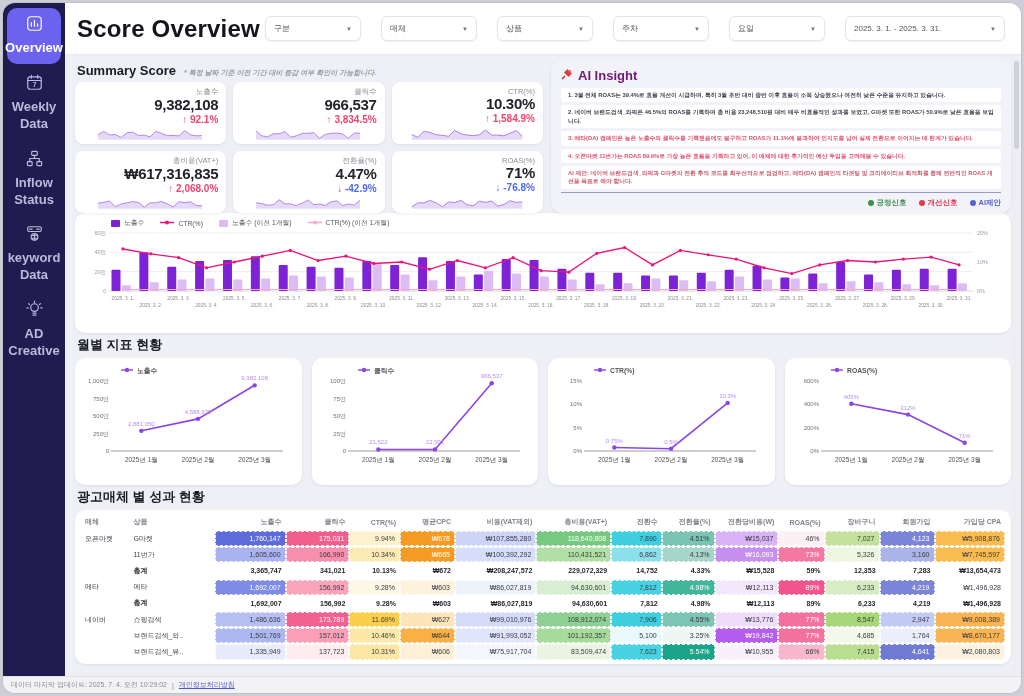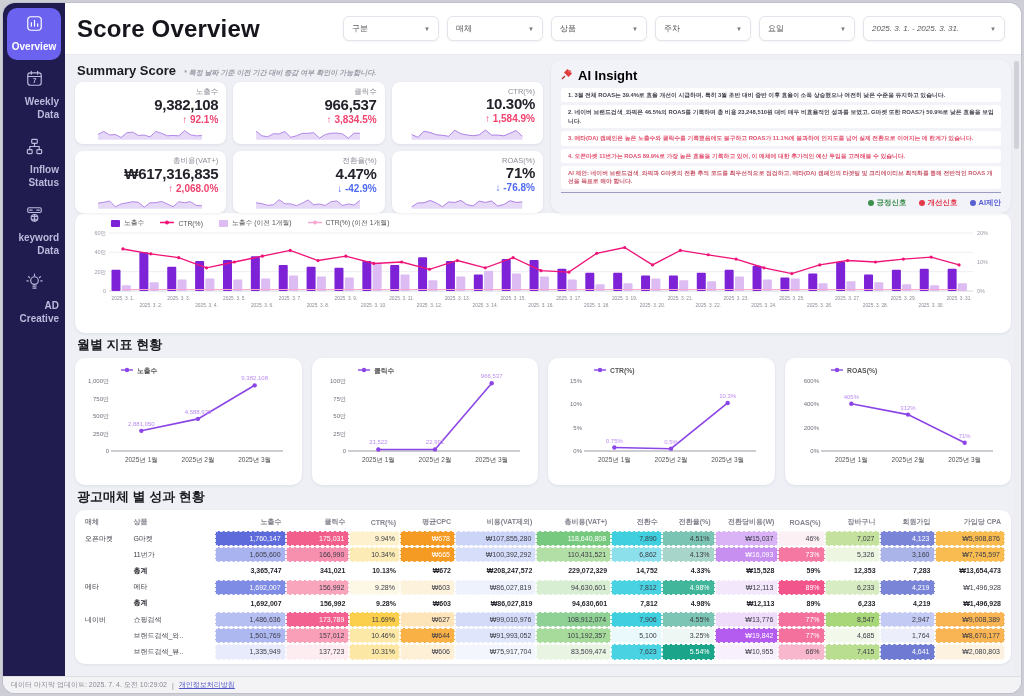--- a/index.html
+++ b/index.html
@@ -4,48 +4,48 @@
 <style>
   * { box-sizing: border-box; margin:0; padding:0; }
   html,body { width:1024px; height:696px; }
   body { background:#cdced6; font-family:"Liberation Sans","DejaVu Sans",sans-serif; position:relative; overflow:hidden; }
   .app { position:absolute; left:3px; top:3px; width:1018px; height:690px; background:#eef0f6; border-radius:12px; overflow:hidden; display:flex; flex-direction:column; box-shadow:0 0 0 1px #bfc0ca; }
   .main-row { flex:1; display:flex; min-height:0; }
   
   .sidebar { width:62px; background:#211c50; padding:5px 4px; display:flex; flex-direction:column; gap:3px; flex:none; }
   .side-item { display:flex; flex-direction:column; align-items:center; padding:6px 2px 7px; border-radius:10px; color:#b9badc; cursor:pointer; }
   .side-item.active { background:#6b63f0; color:#fff; }
-  .side-item .lbl { font-size:10px; font-weight:700; text-align:right; line-height:1.3; margin-top:3px; }
+  .side-item .lbl { font-size:13px; font-weight:700; text-align:center; line-height:1.3; margin-top:3px; }
   
   .main { flex:1; display:flex; flex-direction:column; min-width:0; position:relative; }
   .header { height:52px; background:#fff; display:flex; align-items:center; padding:0 16px 0 12px; border-bottom:1px solid #e9e9f0; flex:none; }
   .title { font-size:24px; font-weight:800; color:#15151c; letter-spacing:.2px; font-family:"Liberation Sans",sans-serif; }
-  .filters { margin-left:auto; display:flex; gap:8px;justify-content:space-between; }
+  .filters { margin-left:auto; display:flex; gap:20px;justify-content:space-between; }
   .filter { width:96px; height:25px; background:#fff; border:1px solid #e4e4ec; border-radius:6px; display:flex; align-items:center; padding:0 8px; font-size:8px; color:#555; box-shadow:0 1px 2px rgba(0,0,0,.05); cursor:pointer; }
   .filter .caret { margin-left:auto; font-size:6px; color:#777; }
-  .filter.date { width:142px;font-style:italic; }
+  .filter.date { width:160px; }
   .content { flex:1; padding:5px 10px 2px; overflow:hidden; }
   .sec-head { display:flex; align-items:baseline; gap:8px; margin:3px 0 4px 2px; }
   .sec-title { font-size:13px; font-weight:800; color:#1b1b22; }
   .sec-note { font-size:7px; font-style:italic; font-weight:700; color:#9a9aa5; }
   .panel { background:#fff; border-radius:10px; box-shadow:0 1px 3px rgba(30,30,70,.08); }
   
   .top-row { display:flex; gap:8px; }
   .summary-wrap { width:468px; flex:none; }
   .cards { display:grid; grid-template-columns:repeat(3,1fr); gap:7px; }
   .card { background:#fff; border-radius:8px; box-shadow:0 1px 3px rgba(30,30,70,.08); padding:5px 8px 4px; height:62px; display:flex; flex-direction:column; }
   .card .klbl { font-size:7.5px; color:#8d8d98; text-align:right; }
   .card .kval { font-size:15px; font-weight:800; color:#23232b; text-align:right; line-height:1.1; letter-spacing:-.3px; }
   .card .kdelta { font-size:10px; font-weight:700; text-align:right; }
   .kdelta.up { color:#f0436e; } .kdelta.down { color:#4f6af0; }
   .card svg { margin-top:auto; display:block; }
   
   .insight { flex:1; background:#f2f2f9; border-radius:10px; box-shadow:0 1px 3px rgba(30,30,70,.08); padding:6px 10px 5px; display:flex; flex-direction:column; }
   .insight-head { display:flex; align-items:center; gap:5px; margin-bottom:4px; }
-  .insight-title { font-size:13px; font-weight:800; color:#000000; }
+  .insight-title { font-size:13px; font-weight:800; color:#701a75; }
   .iline { background:#fff; border-radius:3px; padding:3px 7px; font-size:5.8px; line-height:1.45; margin-bottom:3px; font-weight:600; }
   .idivider { border-top:1px solid #9c9cc2; margin:2px 0 3px; }
   .ilegend { display:flex; gap:12px; justify-content:flex-end; align-items:center; margin-top:auto; font-size:7.5px; font-weight:700; }
   .ilegend .li { display:flex; align-items:center; gap:3px; }
   .dot { width:6px; height:6px; border-radius:50%; display:inline-block; }
   
   .daily-panel { padding:5px 8px 2px; margin-bottom:2px; }
   .legend-row { display:flex; gap:16px; align-items:center; font-size:6.8px; color:#555; padding-left:28px; margin-bottom:1px; }
   .legend-row .li { display:flex; align-items:center; gap:4px; }
   .sw { width:9px; height:7px; border-radius:1px; display:inline-block; }

